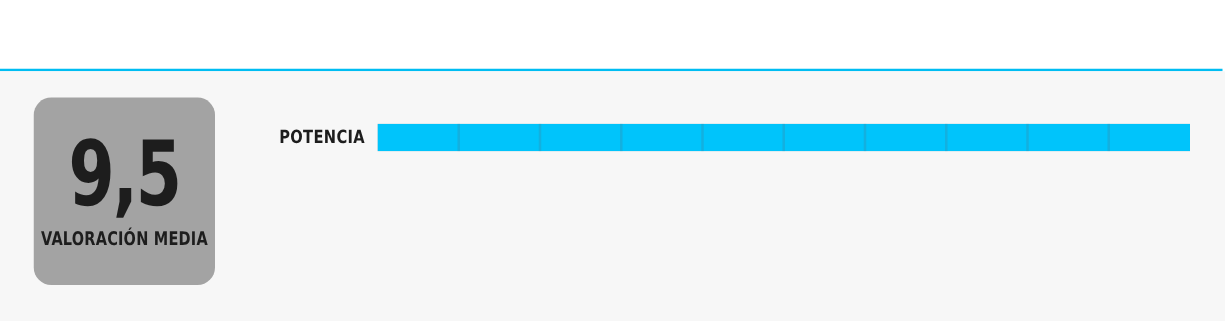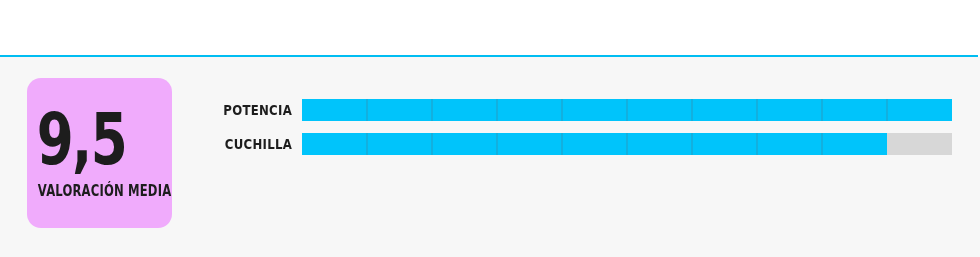--- a/index.html
+++ b/index.html
@@ -43,25 +43,25 @@
     height: 200px;
     background: #f7f7f7;
   }
   
   .score-card {
     position: absolute;
     left: 27px;
     top: 78px;
     width: 145px;
     height: 150px;
-    background: #f0abfc;
+    background: #a3a3a3;
     border-radius: 14px;
     display: flex;
     flex-direction: column;
-    align-items: flex-start;
+    align-items: center;
     justify-content: center;
     box-sizing: border-box;
   }
   .score-value {
     font-family: "Liberation Sans Narrow", "DejaVu Sans Condensed", "Liberation Sans", sans-serif;
     font-weight: bold;
     font-size: 72px;
     line-height: 0.92;
     letter-spacing: -2px;
     color: #1d1d1d;
@@ -170,32 +170,15 @@
             <div class="tick" style="left: 194px;"></div>
             <div class="tick" style="left: 259px;"></div>
             <div class="tick" style="left: 324px;"></div>
             <div class="tick" style="left: 389px;"></div>
             <div class="tick" style="left: 454px;"></div>
             <div class="tick" style="left: 519px;"></div>
             <div class="tick" style="left: 584px;"></div>
           </div>
         </div>
       </div>
-      <div class="criteria-row">
-        <div class="criteria-label">CUCHILLA</div>
-        <div class="criteria-track">
-          <div class="criteria-fill" style="width: 585px; background: rgb(0, 196, 251);"></div>
-          <div class="criteria-ticks">
-            <div class="tick" style="left: 64px;"></div>
-            <div class="tick" style="left: 129px;"></div>
-            <div class="tick" style="left: 194px;"></div>
-            <div class="tick" style="left: 259px;"></div>
-            <div class="tick" style="left: 324px;"></div>
-            <div class="tick" style="left: 389px;"></div>
-            <div class="tick" style="left: 454px;"></div>
-            <div class="tick" style="left: 519px;"></div>
-            <div class="tick" style="left: 584px; opacity: 0;"></div>
-          </div>
-        </div>
-      </div>
     </div>
 
 </div>
 
 </body></html>

